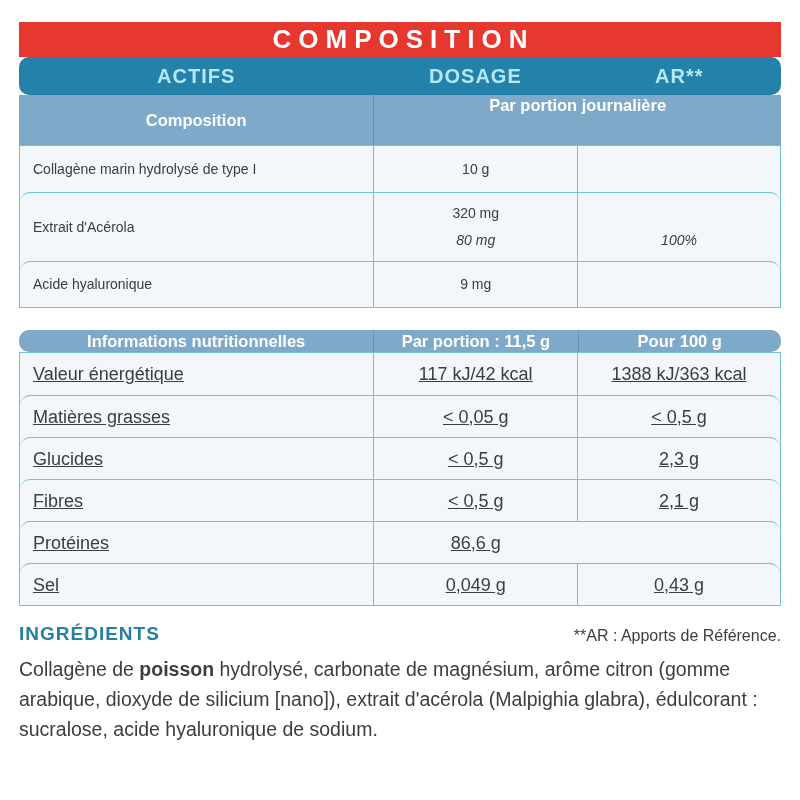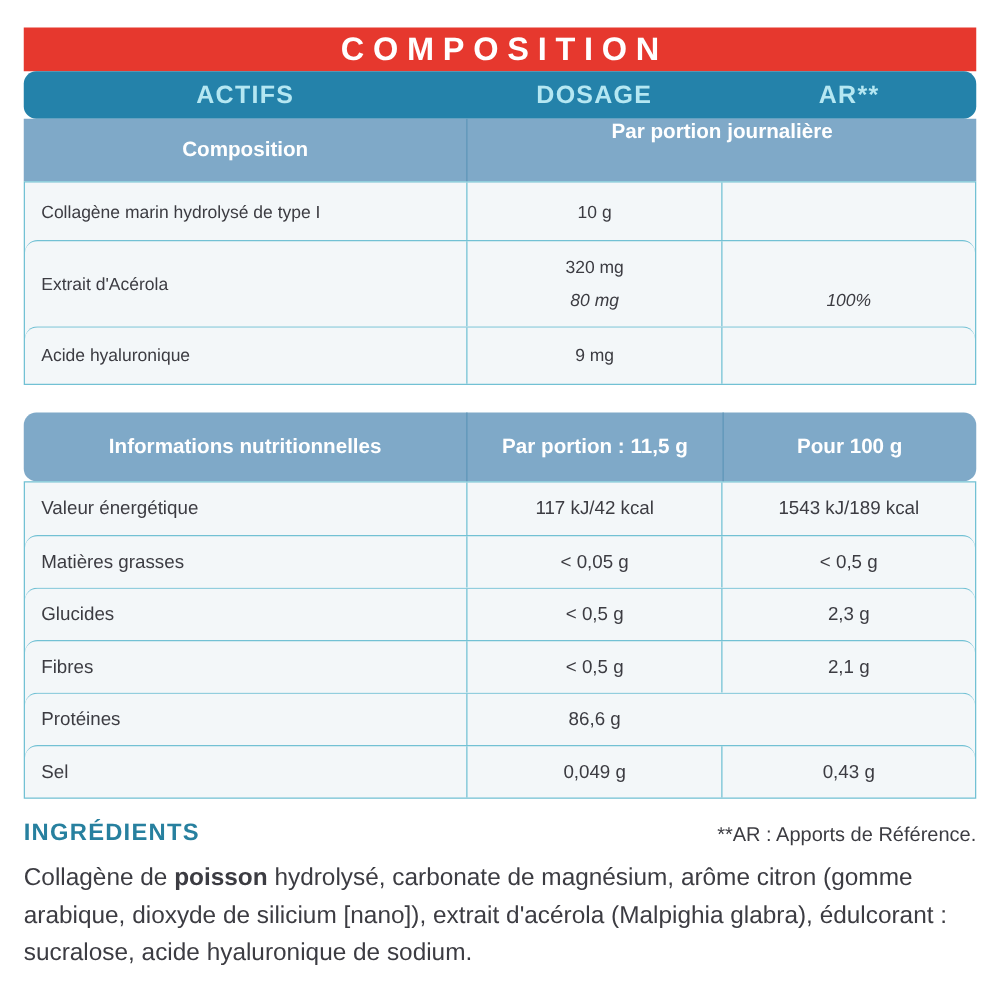--- a/index.html
+++ b/index.html
@@ -41,41 +41,41 @@
   .subhdr{
     display:grid;grid-template-columns:46.5% 53.5%;
     height:50px;background:var(--midblue);
   }
   .subhdr .scell{
     display:flex;flex-direction:column;align-items:center;justify-content:center;
     color:var(--white);font-weight:700;font-size:16.5px;line-height:21px;
   }
   .subhdr .scell.merged{border-left:1px solid var(--headdiv);justify-content:space-between;}
   .hdr2{
-    height:55px;background:var(--midblue);
+    height:22px;background:var(--midblue);
   }
   .hdr2 .hcell{
     display:flex;align-items:center;justify-content:center;
     color:var(--white);font-size:16.5px;font-weight:700;
   }
   .hdr2 .hcell + .hcell{border-left:1px solid var(--headdiv);}
 
   .tbody{
     border:1px solid var(--border);
     background:var(--cellbg);
   }
   .trow{min-height:46px;}
   .t2 .trow{min-height:42px;}
   .trow + .trow{border-top:1px solid var(--border);}
   .tcell{
     display:flex;flex-direction:column;justify-content:center;
     align-items:center;text-align:center;
     font-size:14px;padding:7px 4px;line-height:27px;
   }
-  .t2 .tcell{font-size:15px;line-height:24px;}
+  .t2 .tcell{font-size:18px;line-height:24px;text-decoration:underline;}
   .tcell.c1{align-items:flex-start;text-align:left;padding-left:13px;}
   .tcell + .tcell{border-left:1px solid var(--border);}
   .tline.italic{font-style:italic;}
   .tcell.c1 .tline.italic{padding-left:16px;}
 
   .tablegap{height:22px;}
 
   
   .foot-row{
     margin-top:17px;
@@ -154,21 +154,21 @@
   <div>
     <div class="hdr2 grid3">
       <div class="hcell">Informations nutritionnelles</div>
       <div class="hcell">Par portion : 11,5 g</div>
       <div class="hcell">Pour 100 g</div>
     </div>
     <div class="tbody t2" id="t2-body">
         <div class="trow grid3">
           <div class="tcell c1">Valeur énergétique</div>
           <div class="tcell">117 kJ/42 kcal</div>
-          <div class="tcell">1543 kJ/189 kcal</div>
+          <div class="tcell">1388 kJ/363 kcal</div>
         </div>
         <div class="trow grid3">
           <div class="tcell c1">Matières grasses</div>
           <div class="tcell">&lt; 0,05 g</div>
           <div class="tcell">&lt; 0,5 g</div>
         </div>
         <div class="trow grid3">
           <div class="tcell c1">Glucides</div>
           <div class="tcell">&lt; 0,5 g</div>
           <div class="tcell">2,3 g</div>

